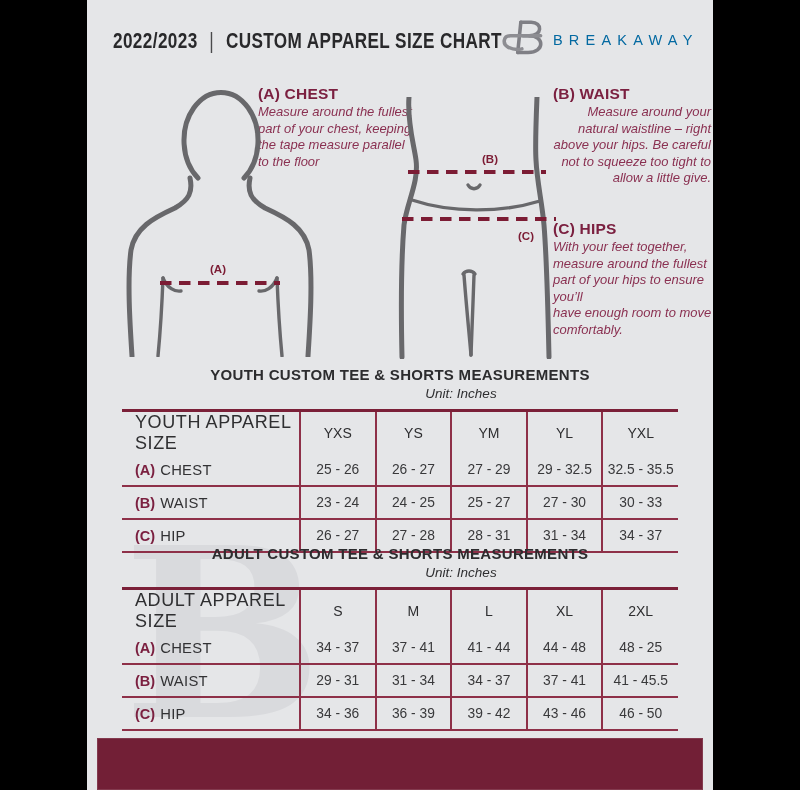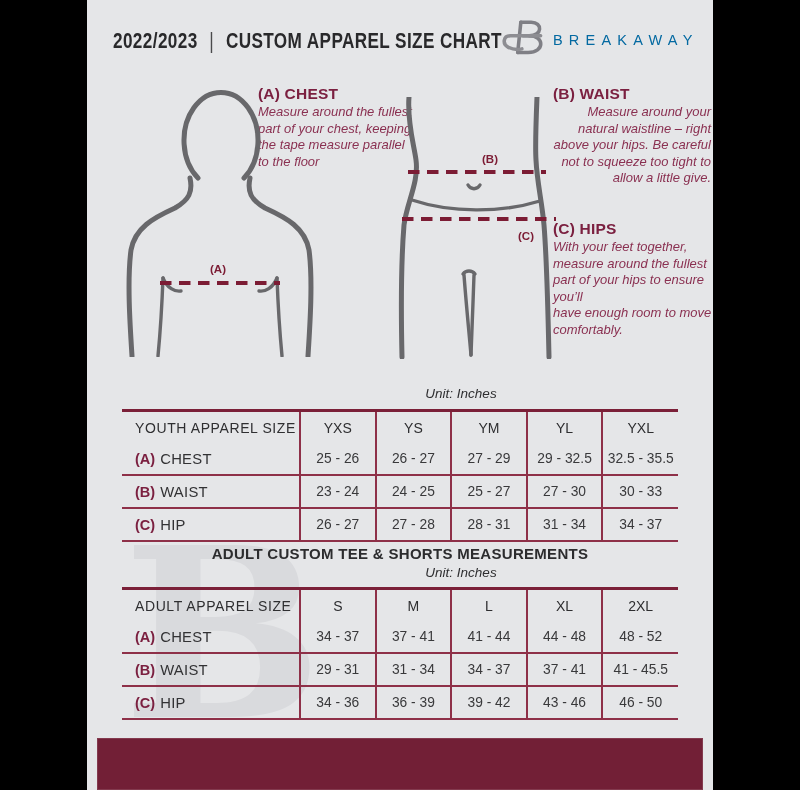--- a/index.html
+++ b/index.html
@@ -49,21 +49,21 @@
   #adult-title{top:545px;} #adult-unit{top:565px;}
 
   table.size-table{position:absolute;left:35px;width:556px;border-collapse:collapse;
                    table-layout:fixed;background:transparent;
                    border-top:3px solid #7b2038;border-bottom:2px solid #8e3048;}
   #youth-table{top:409px;} #adult-table{top:587px;}
   .size-table th,.size-table td{height:31px;padding:0;vertical-align:middle;}
   .size-table tr+tr th,.size-table tr+tr td{border-top:2px solid #8e3048;}
   .size-table th+th,.size-table td+td{border-left:2px solid #8e3048;}
   .size-table th.size-head{font-weight:normal;font-size:14px;color:#2e2e30;text-align:center;}
-  .size-table th.label-head{font-weight:400;font-size:14px;letter-spacing:0.6px;
+  .size-table th.label-head{font-weight:400;font-size:18px;letter-spacing:0.6px;
                             color:#2f2f31;text-align:left;padding-left:13px;}
   .size-table td.label-cell{text-align:left;padding-left:13px;white-space:nowrap;}
   .size-table td.label-cell .row-key{font-weight:bold;font-size:14.5px;color:#7b2040;}
   .size-table td.label-cell .row-label{font-size:14.8px;color:#323234;letter-spacing:0.3px;margin-left:5px;}
   .size-table td.value-cell{font-size:13.8px;color:#39393b;text-align:center;}
 
   .footer-bar{position:absolute;left:10px;top:738px;width:606px;height:52px;
               background:#721f36;z-index:2;box-shadow:inset 0 0 0 1px rgba(255,255,255,0.12);}
 </style>
 </head>
@@ -119,20 +119,21 @@
         <path class="thin" d="M 75 88 C 78 93 84 93 87 88"></path>
         <path class="thin" d="M 70 177 C 73 173 79 173 82 177"></path>
         <path class="thin" d="M 71 178 C 73 205 76 235 78 258"></path>
         <path class="thin" d="M 81 178 C 80 205 79 235 78 258"></path>
         <path class="dash" d="M 15 75 L 153 75"></path>
         <path class="dash" d="M 9 122 L 163 122"></path>
         <text x="97" y="66" text-anchor="middle">(B)</text>
         <text x="133" y="143" text-anchor="middle">(C)</text>
       </svg>
 
+      <div class="tbl-title" id="youth-title">YOUTH CUSTOM TEE &amp; SHORTS MEASUREMENTS</div>
       <div class="tbl-unit" id="youth-unit">Unit: Inches</div>
       <table class="size-table" id="youth-table">
           <colgroup>
             <col style="width: 178px;">
             <col>
             <col>
             <col>
             <col>
             <col>
           </colgroup>
@@ -195,21 +196,21 @@
               <th class="size-head">2XL</th>
             </tr>
           </thead>
           <tbody>
             <tr>
               <td class="label-cell"><span class="row-key">(A)</span><span class="row-label">CHEST</span></td>
               <td class="value-cell">34 - 37</td>
               <td class="value-cell">37 - 41</td>
               <td class="value-cell">41 - 44</td>
               <td class="value-cell">44 - 48</td>
-              <td class="value-cell">48 - 52</td>
+              <td class="value-cell">48 - 25</td>
             </tr>
             <tr>
               <td class="label-cell"><span class="row-key">(B)</span><span class="row-label">WAIST</span></td>
               <td class="value-cell">29 - 31</td>
               <td class="value-cell">31 - 34</td>
               <td class="value-cell">34 - 37</td>
               <td class="value-cell">37 - 41</td>
               <td class="value-cell">41 - 45.5</td>
             </tr>
             <tr>

